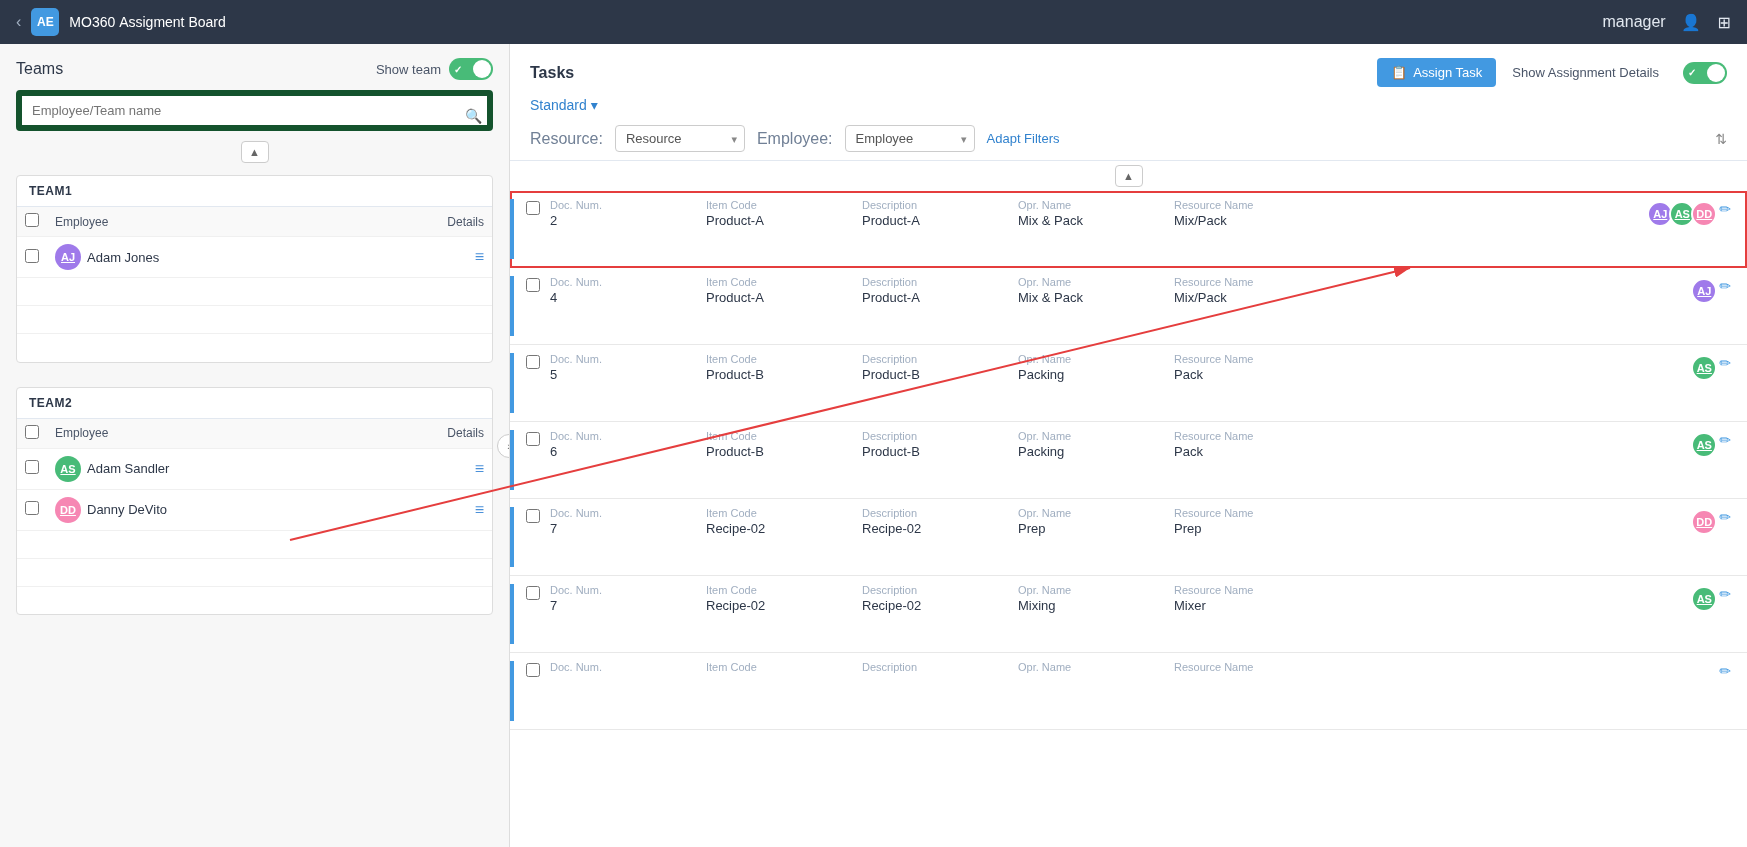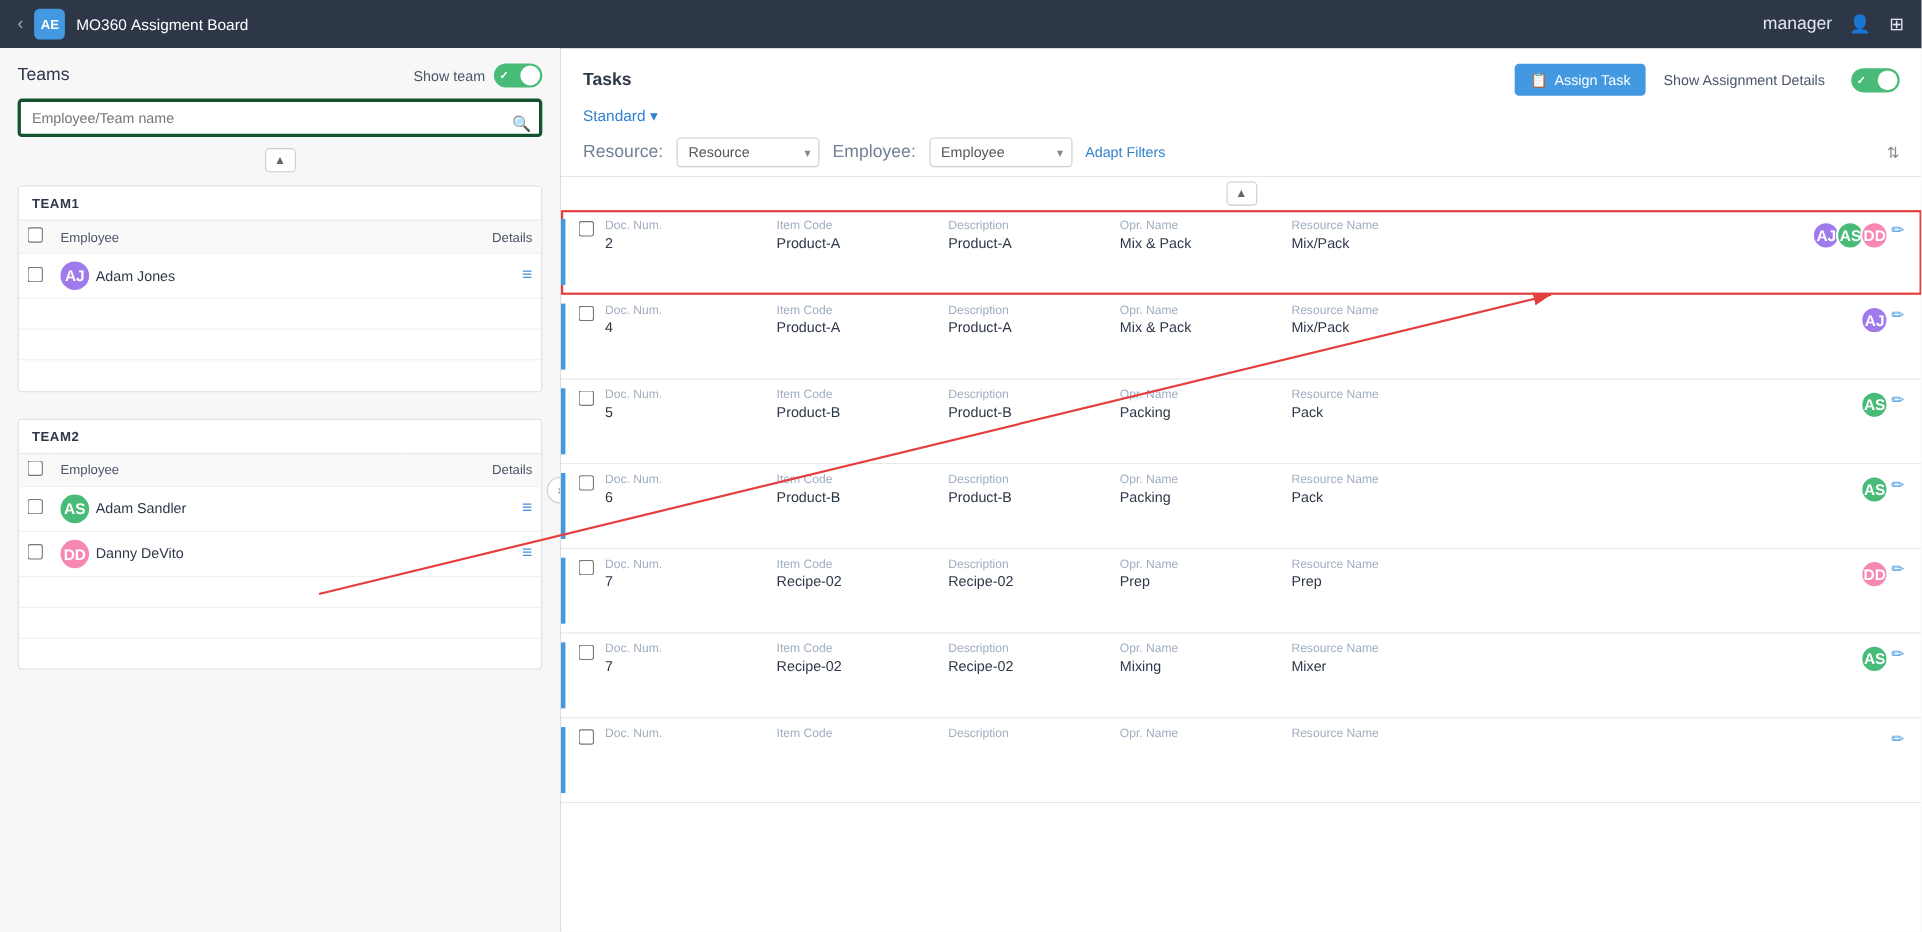--- a/index.html
+++ b/index.html
@@ -93,21 +93,21 @@
       font-weight: bold;
     }
 
     
     .search-container {
       padding: 0 16px 10px 16px;
       position: relative;
     }
     .search-input {
       width: 100%;
-      border: 3px solid #14532d;
+      border: 6px solid #14532d;
       border-radius: 4px;
       padding: 7px 32px 7px 10px;
       font-size: 13px;
       color: #888;
       outline: none;
       background: white;
     }
     .search-icon {
       position: absolute;
       right: 26px;
@@ -168,25 +168,26 @@
       font-size: 13px;
     }
     .checkbox { width: 14px; height: 14px; cursor: pointer; }
     .avatar {
       width: 26px;
       height: 26px;
       border-radius: 50%;
       display: inline-flex;
       align-items: center;
       justify-content: center;
-      font-size: 14px;
+      font-size: 11px;
       font-weight: 700;
       color: white;
       margin-right: 6px;
       vertical-align: middle;
+      text-decoration: underline;
     }
     .emp-cell { display: flex; align-items: center; }
     .details-icon { color: #4a90d9; font-size: 16px; cursor: pointer; }
     .empty-row td { height: 28px; }
 
     
     .right-panel {
       flex: 1;
       background: white;
       display: flex;

